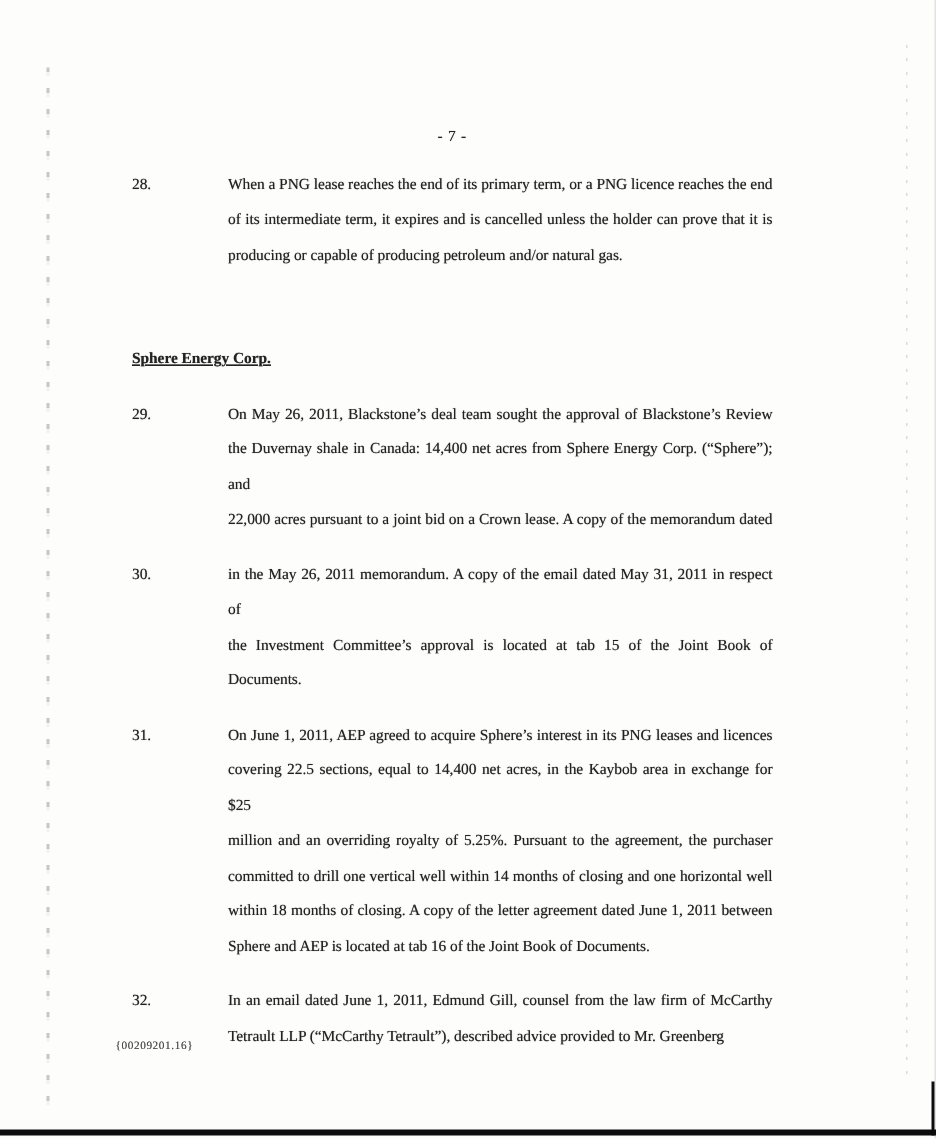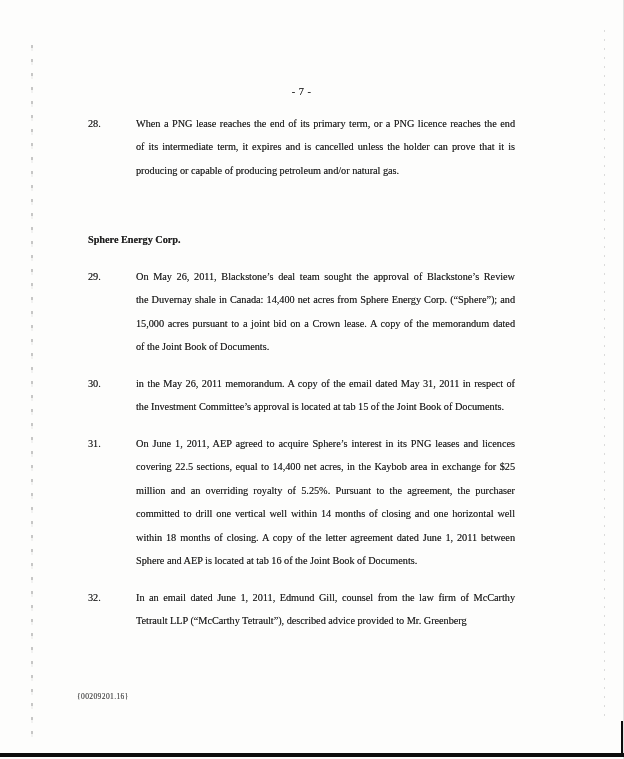--- a/index.html
+++ b/index.html
@@ -46,32 +46,33 @@
     letter-spacing: -0.04px;
     color: #222;
     text-shadow: 0 0 0.6px rgba(45,45,45,0.65);
   }
   .page-number {
     text-align: center;
     line-height: 23.5px;
     margin-bottom: 8px;
     letter-spacing: 0.5px;
   }
-  .para { display: flex; margin-bottom: 13px; }
+  .para { display: flex; margin-bottom: 13px; gap: 16px; }
   .para-num { flex: 0 0 32px; width: 32px; line-height: 23.5px; }
   .para-body { flex: 1; min-width: 0; margin-left: 16px; }
   .line {
     line-height: 23.5px;
     text-align: justify;
     text-align-last: justify;
     white-space: normal;
   }
   .line.last { text-align-last: left; }
   .heading {
     font-weight: bold;
+    text-decoration: underline;
     line-height: 23.5px;
     margin-bottom: 13px;
     margin-top: 46px;
   }
   .doc-footer {
     position: absolute; left: 77px; top: 692px;
     font-size: 7.5px;
     color: #4a4a4a;
     letter-spacing: 0.4px;
     text-shadow: 0 0 0.4px rgba(70,70,70,0.6);
@@ -98,22 +99,21 @@
             <div class="line">of its intermediate term, it expires and is cancelled unless the holder can prove that it is</div>
             <div class="line last">producing or capable of producing petroleum and/or natural gas.</div>
           </div>
         </div>
         <div class="heading">Sphere Energy Corp.</div>
         <div class="para">
           <div class="para-num">29.</div>
           <div class="para-body">
             <div class="line">On May 26, 2011, Blackstone’s deal team sought the approval of Blackstone’s Review</div>
             <div class="line">the Duvernay shale in Canada: 14,400 net acres from Sphere Energy Corp. (“Sphere”); and</div>
-            <div class="line">15,000 acres pursuant to a joint bid on a Crown lease. A copy of the memorandum dated</div>
-            <div class="line last">of the Joint Book of Documents.</div>
+            <div class="line">22,000 acres pursuant to a joint bid on a Crown lease. A copy of the memorandum dated</div>
           </div>
         </div>
         <div class="para">
           <div class="para-num">30.</div>
           <div class="para-body">
             <div class="line">in the May 26, 2011 memorandum. A copy of the email dated May 31, 2011 in respect of</div>
             <div class="line last">the Investment Committee’s approval is located at tab 15 of the Joint Book of Documents.</div>
           </div>
         </div>
         <div class="para">

